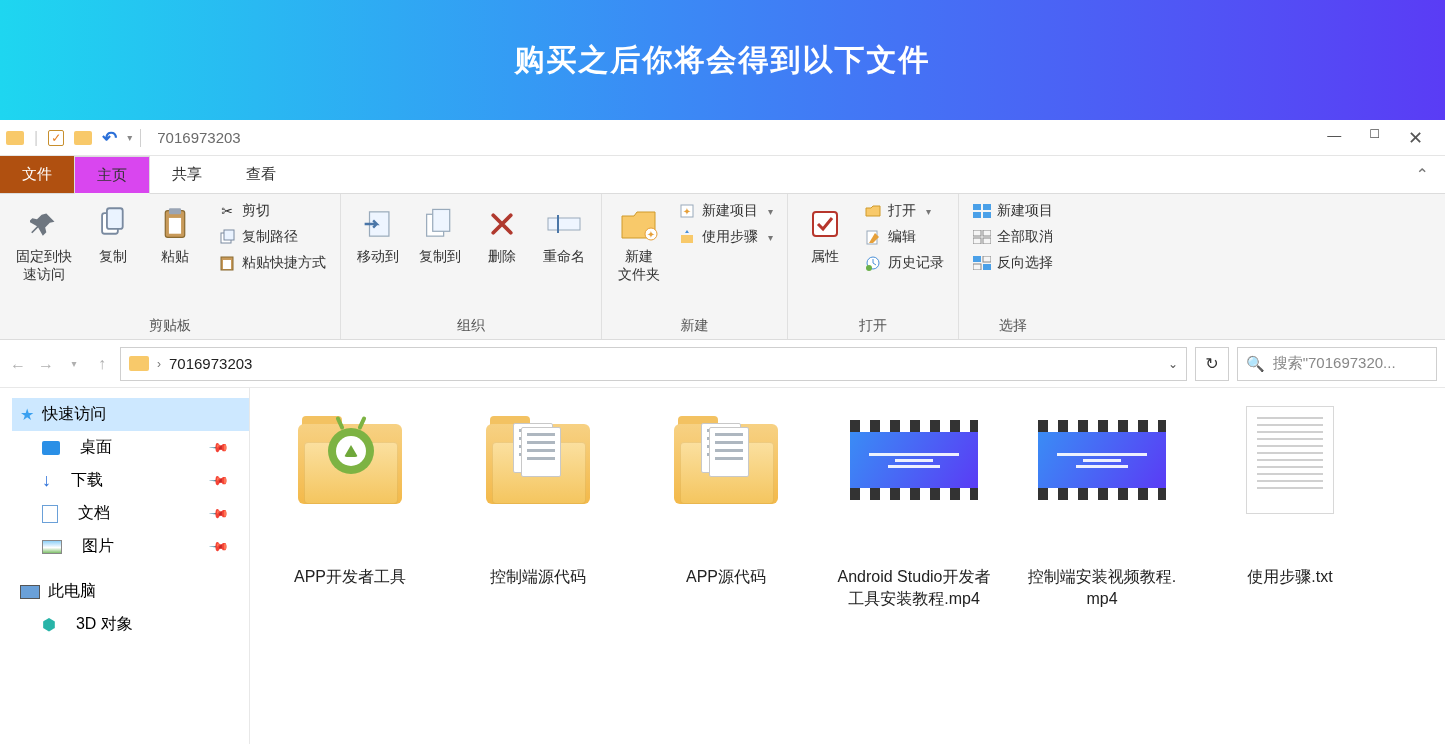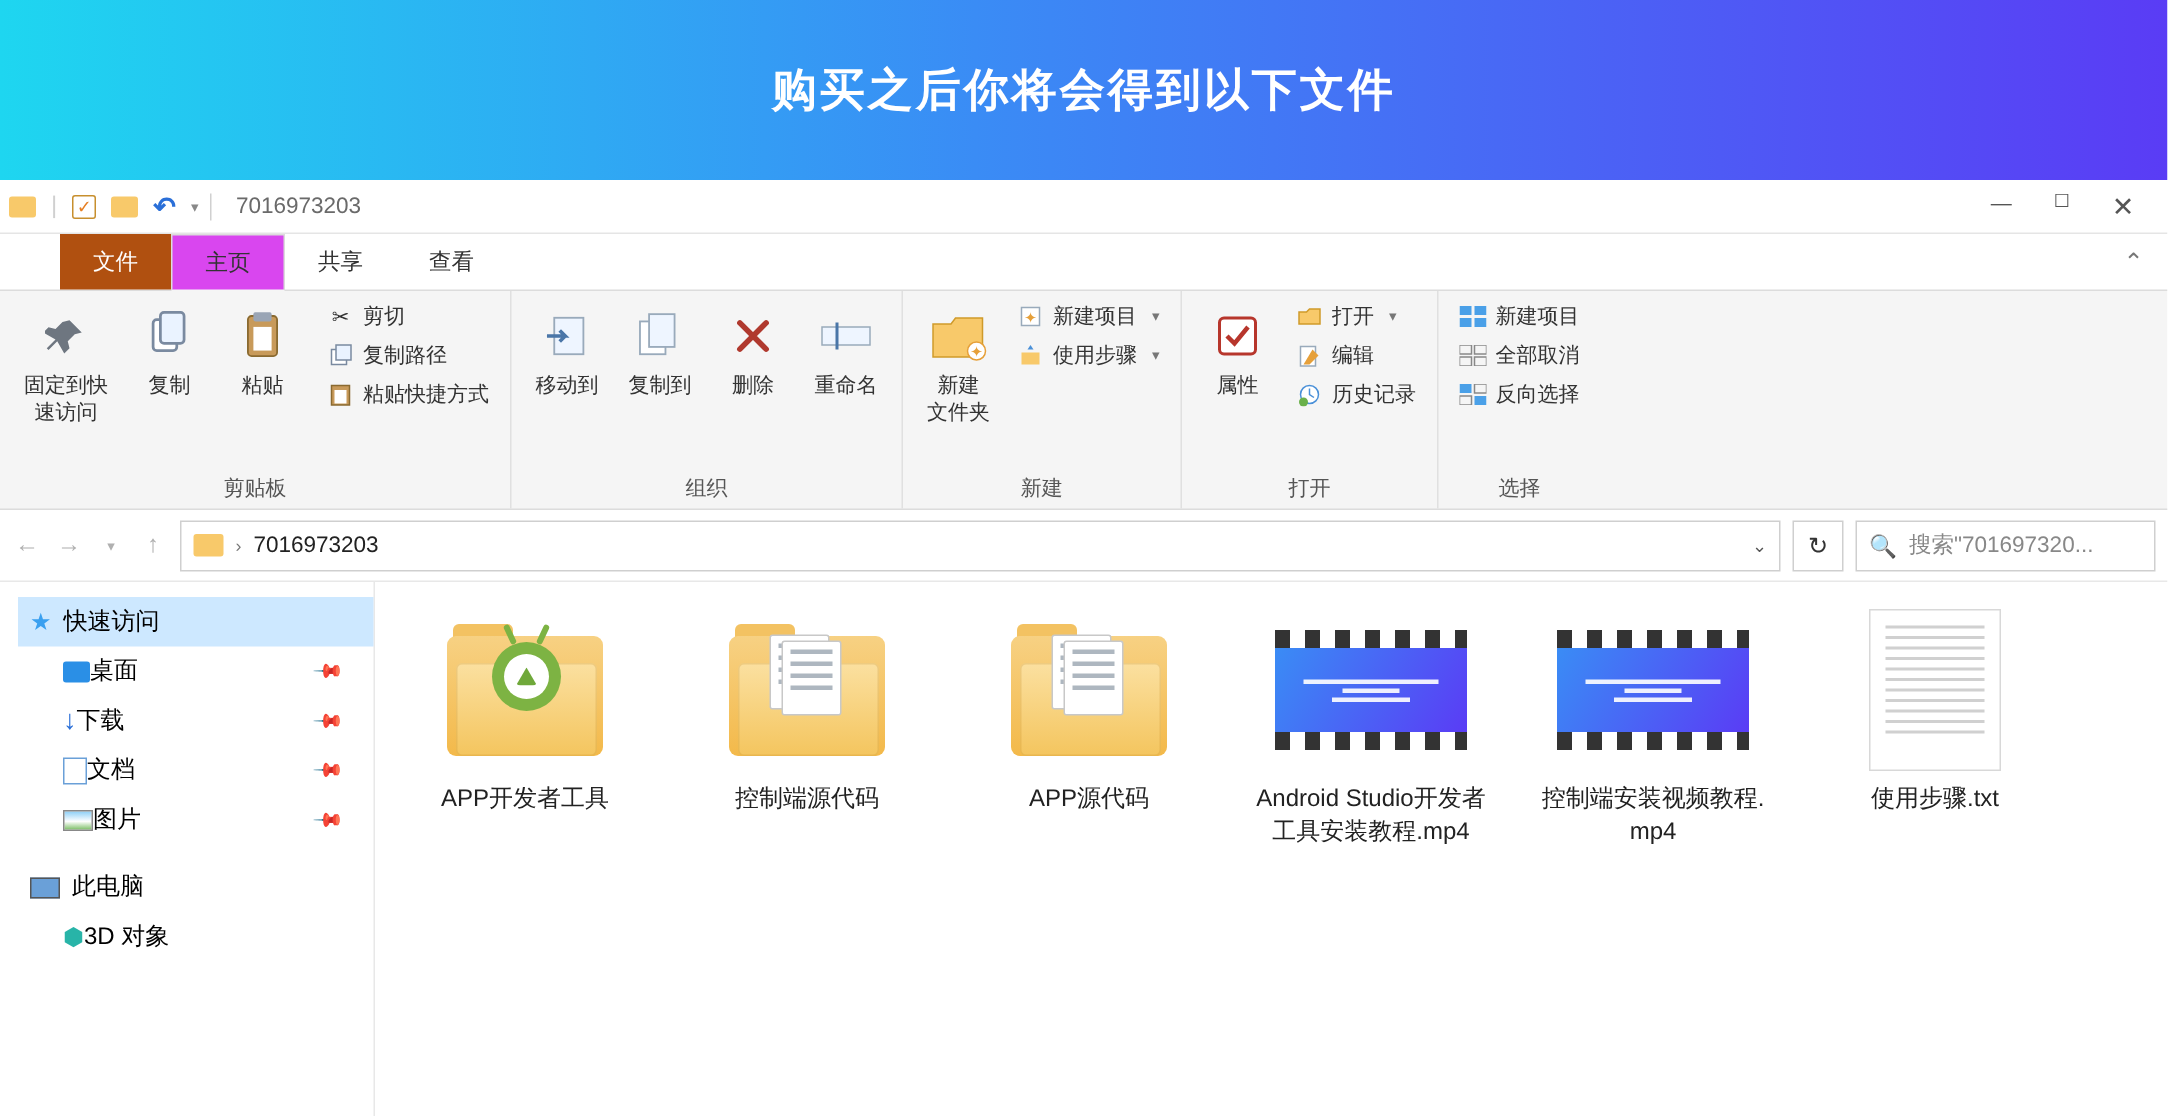--- a/index.html
+++ b/index.html
@@ -10,21 +10,21 @@
 .titlebar { height: 36px; background: #fff; display: flex; align-items: center; padding: 0 6px; border-bottom: 1px solid #e5e5e5; }
 .titlebar .qat { display: flex; align-items: center; gap: 10px; }
 .titlebar .qat .folder-mini { width: 18px; height: 14px; background: #f8c96a; border-radius: 2px; position: relative; }
 .titlebar .qat .check { width: 16px; height: 16px; border: 1px solid #c78f2e; border-radius: 2px; display: flex; align-items: center; justify-content: center; color: #e67e22; font-size: 12px; }
 .titlebar .qat .undo { color: #2a6fd8; font-size: 18px; font-weight: bold; }
 .titlebar .sep { width: 1px; height: 18px; background: #d0d0d0; margin: 0 8px; }
 .titlebar .title-text { color: #6a6a6a; font-size: 15px; margin-left: 8px; }
 .titlebar .win-controls { margin-left: auto; display: flex; gap: 28px; color: #555; font-size: 14px; padding-right: 16px; }
 .titlebar .win-controls span { font-family: Arial; cursor: default; }
 
-.tabstrip { height: 38px; background: #fff; display: flex; align-items: stretch; border-bottom: 1px solid #dcdcdc; position: relative; padding-left: 40px; }
+.tabstrip { height: 38px; background: #fff; display: flex; align-items: stretch; border-bottom: 1px solid #dcdcdc; position: relative; }
 .tabstrip .tab { padding: 0 22px; display: flex; align-items: center; font-size: 15px; color: #333; cursor: default; }
 .tabstrip .tab.file { background: #b05010; color: #fff; }
 .tabstrip .tab.active { background: #d946ef; border: 1px solid #dcdcdc; border-bottom: 1px solid #f5f5f5; margin-bottom: -1px; }
 .tabstrip .collapse { margin-left: auto; padding-right: 16px; color: #777; display: flex; align-items: center; font-size: 16px; }
 
 .ribbon { height: 146px; background: #f5f5f5; border-bottom: 1px solid #dcdcdc; display: flex; }
 .ribbon .group { border-right: 1px solid #e0e0e0; padding: 6px 10px 2px; display: flex; flex-direction: column; }
 .ribbon .group .body { flex: 1; display: flex; align-items: flex-start; gap: 8px; }
 .ribbon .group .label { text-align: center; font-size: 14px; color: #555; padding: 2px 0; }
 .rbtn { display: flex; flex-direction: column; align-items: center; gap: 4px; font-size: 14px; color: #333; padding: 4px 6px; min-width: 54px; }
@@ -41,36 +41,36 @@
 .addr .chev { color: #777; font-size: 12px; }
 .addr .path { font-size: 15px; color: #222; }
 .addr .drop { margin-left: auto; color: #555; font-size: 12px; }
 .refresh { width: 34px; height: 34px; border: 1px solid #cfcfcf; display: flex; align-items: center; justify-content: center; color: #333; font-size: 16px; }
 .search { width: 200px; height: 34px; border: 1px solid #cfcfcf; display: flex; align-items: center; padding: 0 8px; gap: 8px; color: #888; font-size: 15px; }
 
 .workspace { display: flex; height: 356px; }
 .sidebar { width: 250px; border-right: 1px solid #e8e8e8; padding: 10px 0 0 12px; font-size: 16px; }
 .sidebar .node { display: flex; align-items: center; gap: 8px; padding: 6px 8px; }
 .sidebar .node.sub { padding-left: 30px; justify-content: space-between; padding-right: 22px; }
-.sidebar .node.sub .lft { display: flex; align-items: center; gap: 0; }
+.sidebar .node.sub .lft { display: flex; align-items: center; gap: 20px; }
 .sidebar .spacer { height: 12px; }
 .sidebar .selected { background: #cde8ff; }
 .pin { color: #777; font-size: 13px; transform: rotate(45deg); }
 .star-ico { color: #3aa0f0; font-size: 16px; }
 .blue-sq { width: 18px; height: 14px; background: #2a8fe6; border-radius: 2px; }
 .dl-arrow { color: #2a6fd8; font-size: 18px; font-weight: bold; }
 .doc-ico { width: 16px; height: 18px; border: 1px solid #6aa0d8; background: #fff; position: relative; }
 .pic-ico { width: 20px; height: 14px; background: linear-gradient(#8fd0f7,#fff 55%,#7fc06a); border: 1px solid #888; }
 .pc-ico { width: 20px; height: 14px; background: #6aa0d8; border: 1px solid #555; position:relative; }
 .cube-ico { color: #28b4a8; font-size: 16px; }
 
 .content { flex: 1; padding: 18px 20px; display: flex; gap: 28px; align-items: flex-start; }
 .item { width: 160px; display: flex; flex-direction: column; align-items: center; gap: 8px; cursor: default; }
 .item .thumb { width: 128px; height: 108px; display: flex; align-items: center; justify-content: center; }
-.item .name { text-align: center; font-size: 16px; color: #222; line-height: 1.35; word-break: break-all; }
+.item .name { text-align: center; font-size: 16px; color: #222; line-height: 1.35; word-break: break-all; margin-top: 44px; }
 
 .folder-big { width: 104px; height: 88px; position: relative; }
 .folder-big .back { position: absolute; top: 8px; left: 0; width: 100%; height: 80px; background: linear-gradient(#f7d183,#f3b94a); border-radius: 6px; }
 .folder-big .tab-f { position: absolute; top: 0; left: 4px; width: 40px; height: 14px; background: #f3c262; border-radius: 4px 4px 0 0; }
 .folder-big .front { position: absolute; bottom: 0; left: 6px; width: 94px; height: 62px; background: linear-gradient(#fbe0a0,#f4c55e); border-radius: 4px; box-shadow: inset 0 0 0 1px rgba(200,140,30,.25); }
 .folder-big .inner { position: absolute; top: 10px; left: 18px; width: 70px; height: 50px; display:flex; align-items:center; justify-content:center; }
 
 .android-logo { width: 46px; height: 46px; background: #7db343; border-radius: 50%; position: relative; }
 .android-logo::before, .android-logo::after { content:''; position:absolute; top:-12px; width:4px; height:14px; background:#7db343; border-radius:2px; }
 .android-logo::before { left:10px; transform: rotate(-25deg); }

